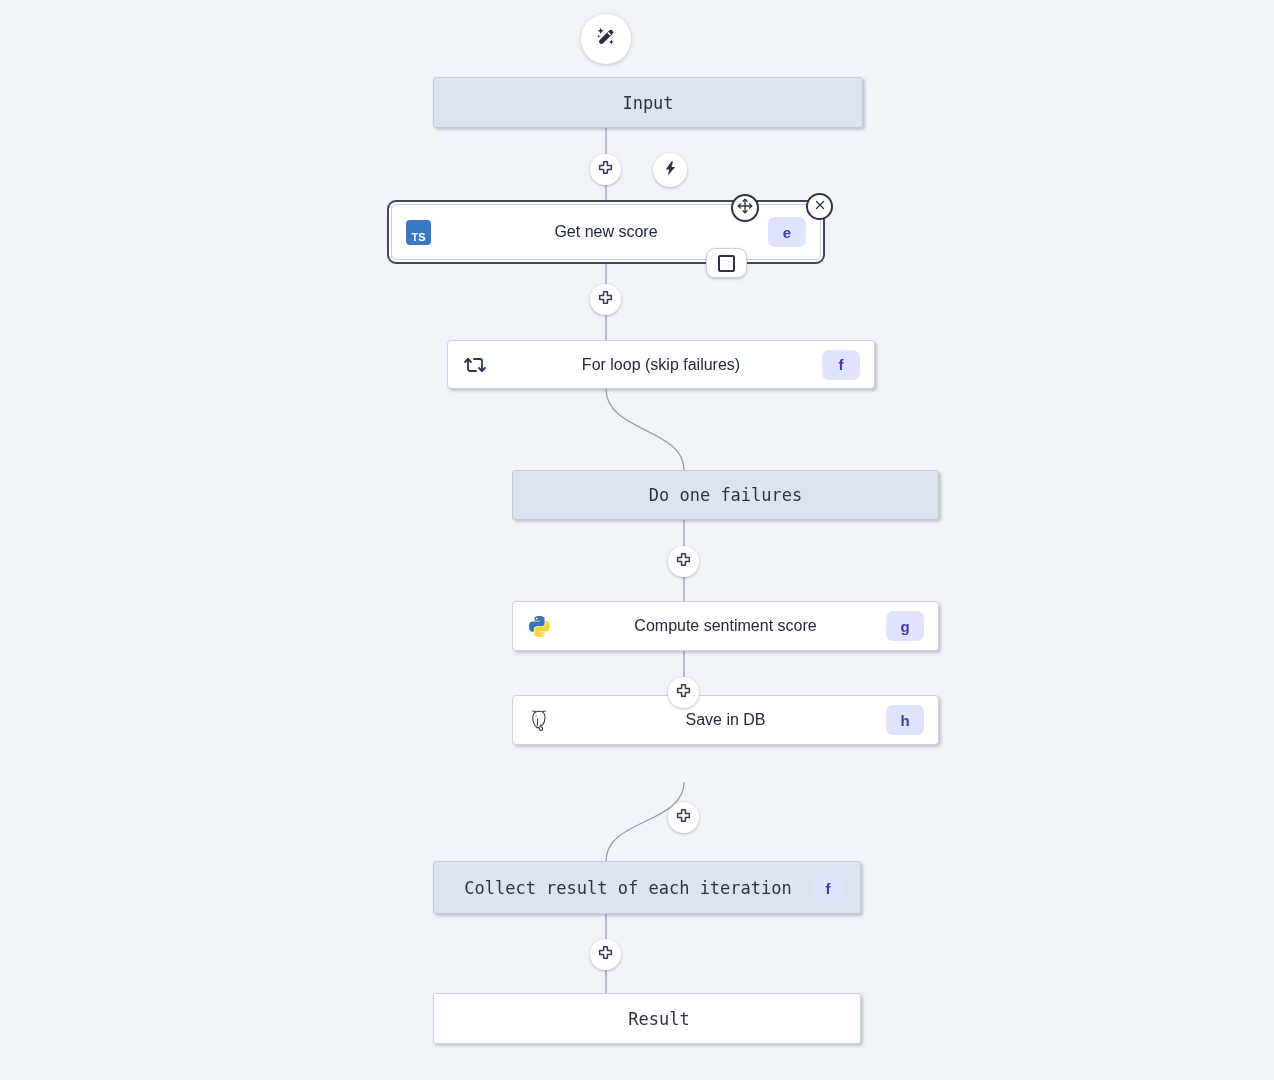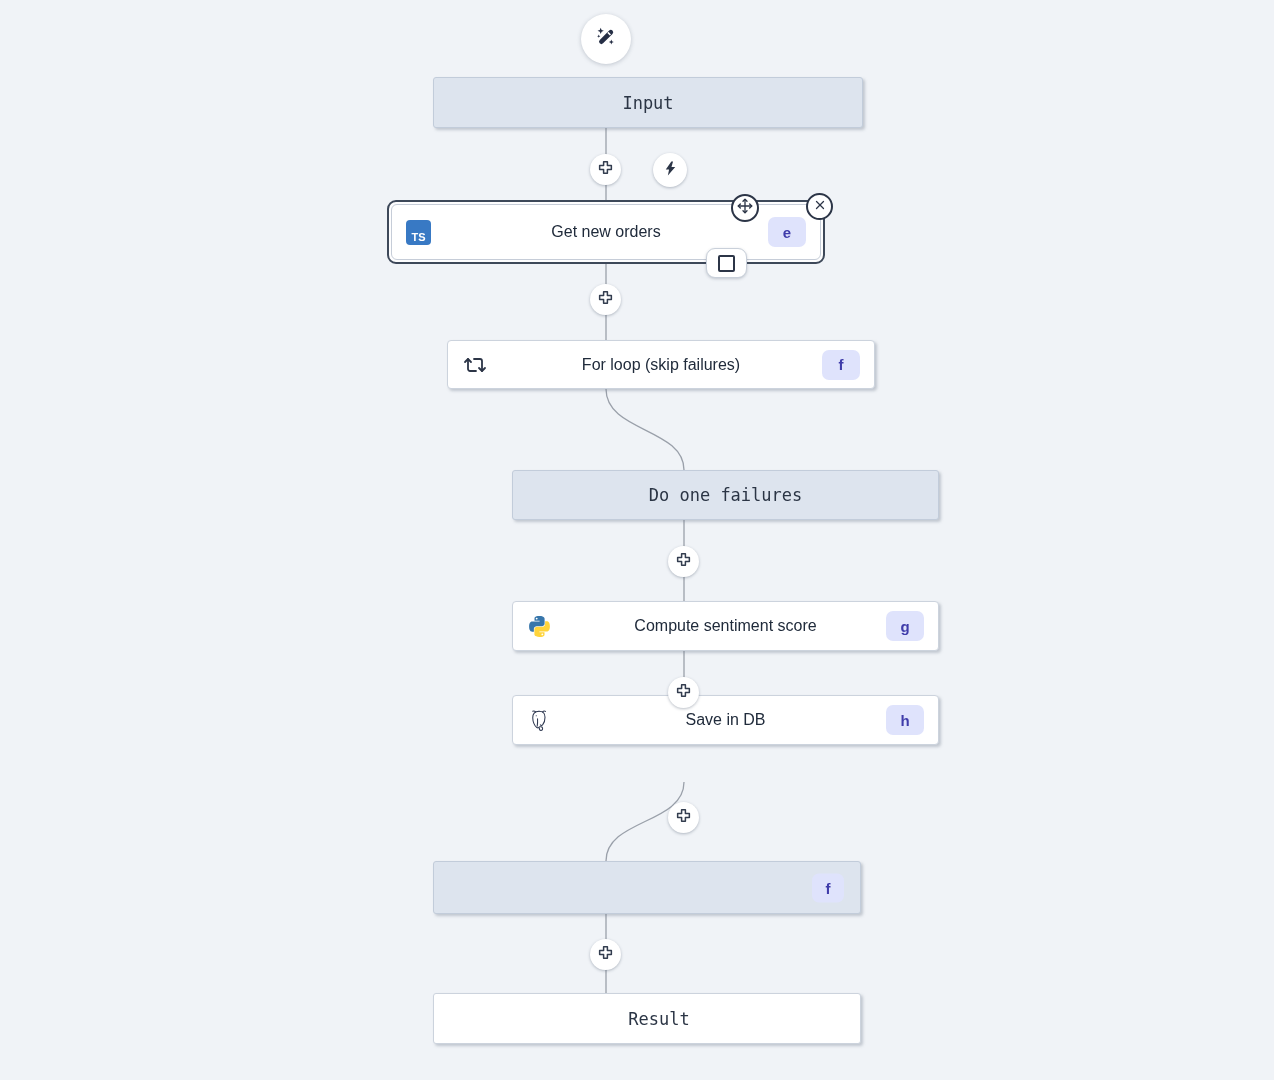--- a/index.html
+++ b/index.html
@@ -118,21 +118,21 @@
   </span>
 </div>
 
 <div class="selected-wrap">
   <div class="inner">
     <span class="node-icon">
       <span class="ts-icon">
           <span>TS</span>
         </span>
     </span>
-    <span>Get new orders</span>
+    <span>Get new score</span>
     <span class="badge">e</span>
   </div>
 </div>
 <div class="round-btn" style="left:731px;top:194px;width:28px;height:28px;">
   <span>
     <svg width="16" height="16" viewBox="0 0 24 24" fill="none" stroke="#2c3547" stroke-width="2" stroke-linecap="round" stroke-linejoin="round">
       <polyline points="5 9 2 12 5 15"></polyline>
         <polyline points="9 5 12 2 15 5"></polyline>
         <polyline points="15 19 12 22 9 19"></polyline>
         <polyline points="19 9 22 12 19 15"></polyline>
@@ -223,20 +223,21 @@
 
 <div class="pin" style="left:668px;top:802px;">
   <span>
     <svg width="19" height="19" viewBox="0 0 24 24">
         <path d="M9.6 4.6h4.8v5h5v4.8h-5v5H9.6v-5h-5V9.6h5z" fill="#ffffff" stroke="#333d4f" stroke-width="1.9" stroke-linejoin="round"></path>
       </svg>
   </span>
 </div>
 
 <div class="node virtual collect-label-pad" style="left:391px;top:861px;width:428px;height:53px;">
+  <span>Collect result of each iteration</span>
   <span class="badge" style="right:16px;width:32px;height:29px;">f</span>
 </div>
 
 <div class="pin" style="left:590px;top:939px;">
   <span>
     <svg width="19" height="19" viewBox="0 0 24 24">
         <path d="M9.6 4.6h4.8v5h5v4.8h-5v5H9.6v-5h-5V9.6h5z" fill="#ffffff" stroke="#333d4f" stroke-width="1.9" stroke-linejoin="round"></path>
       </svg>
   </span>
 </div>

